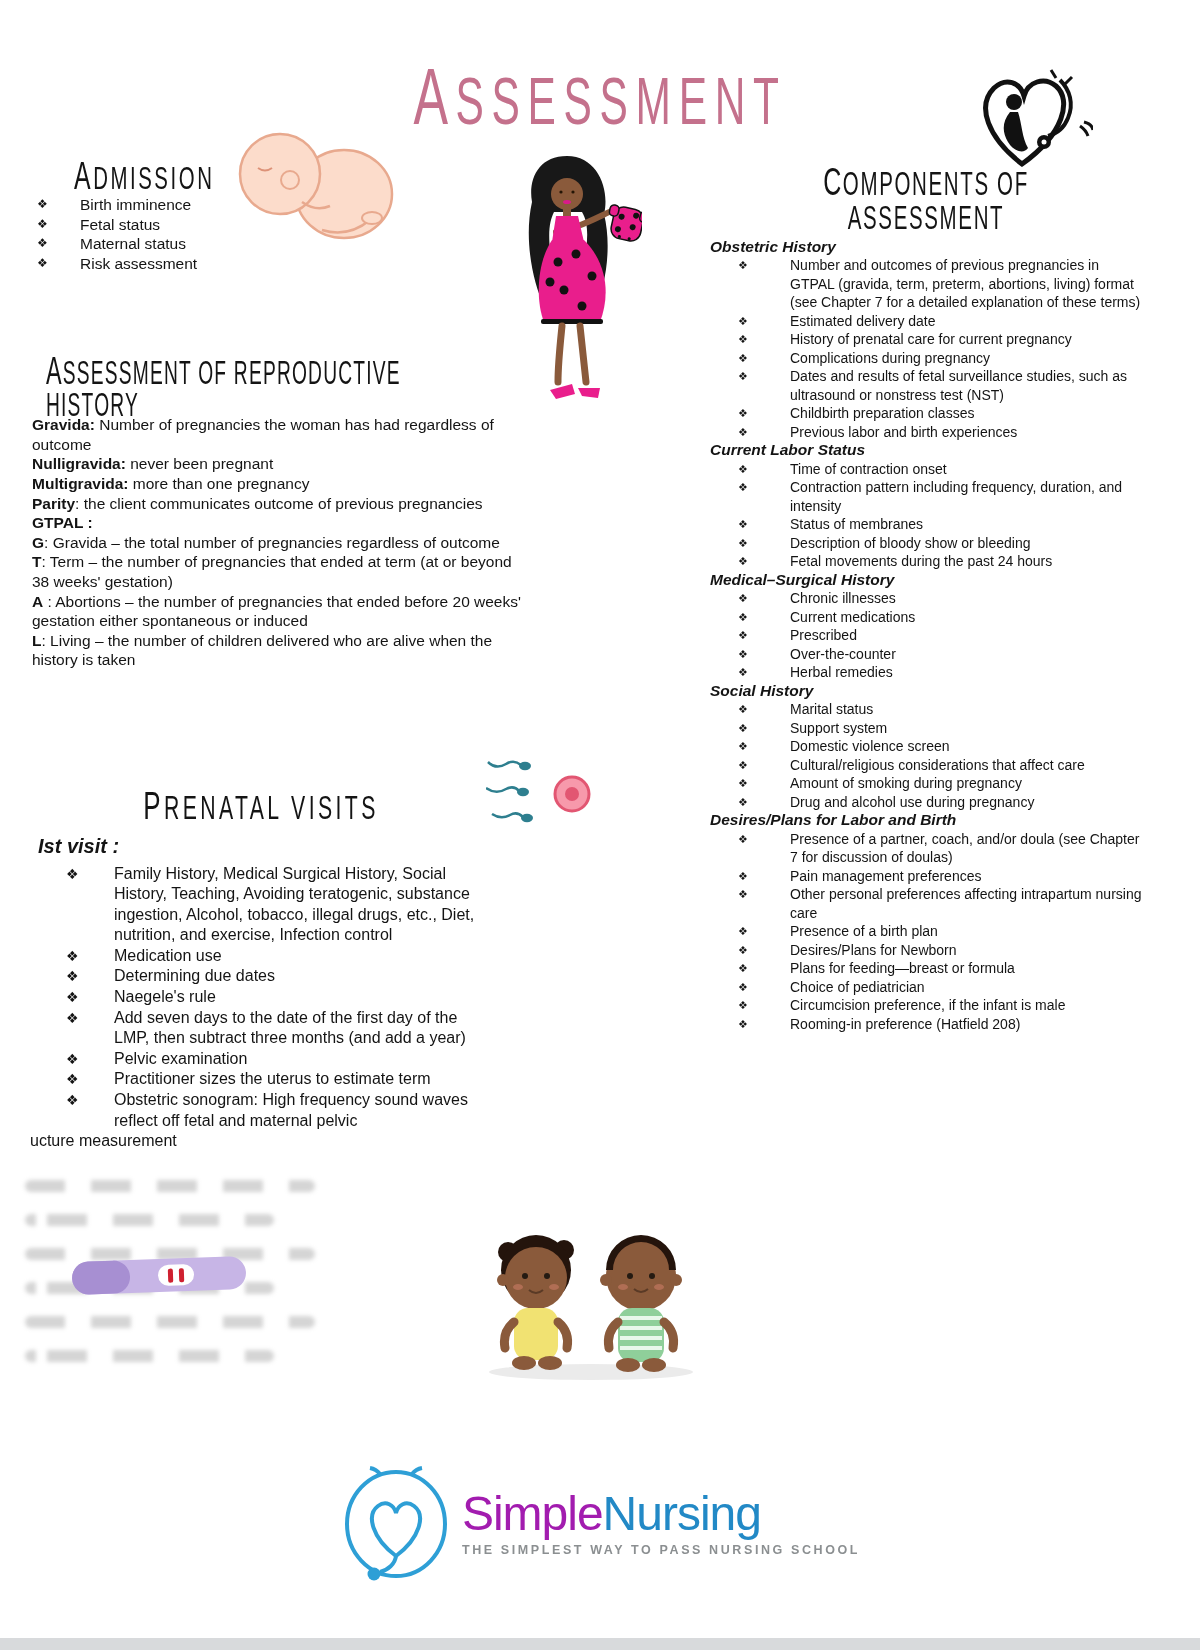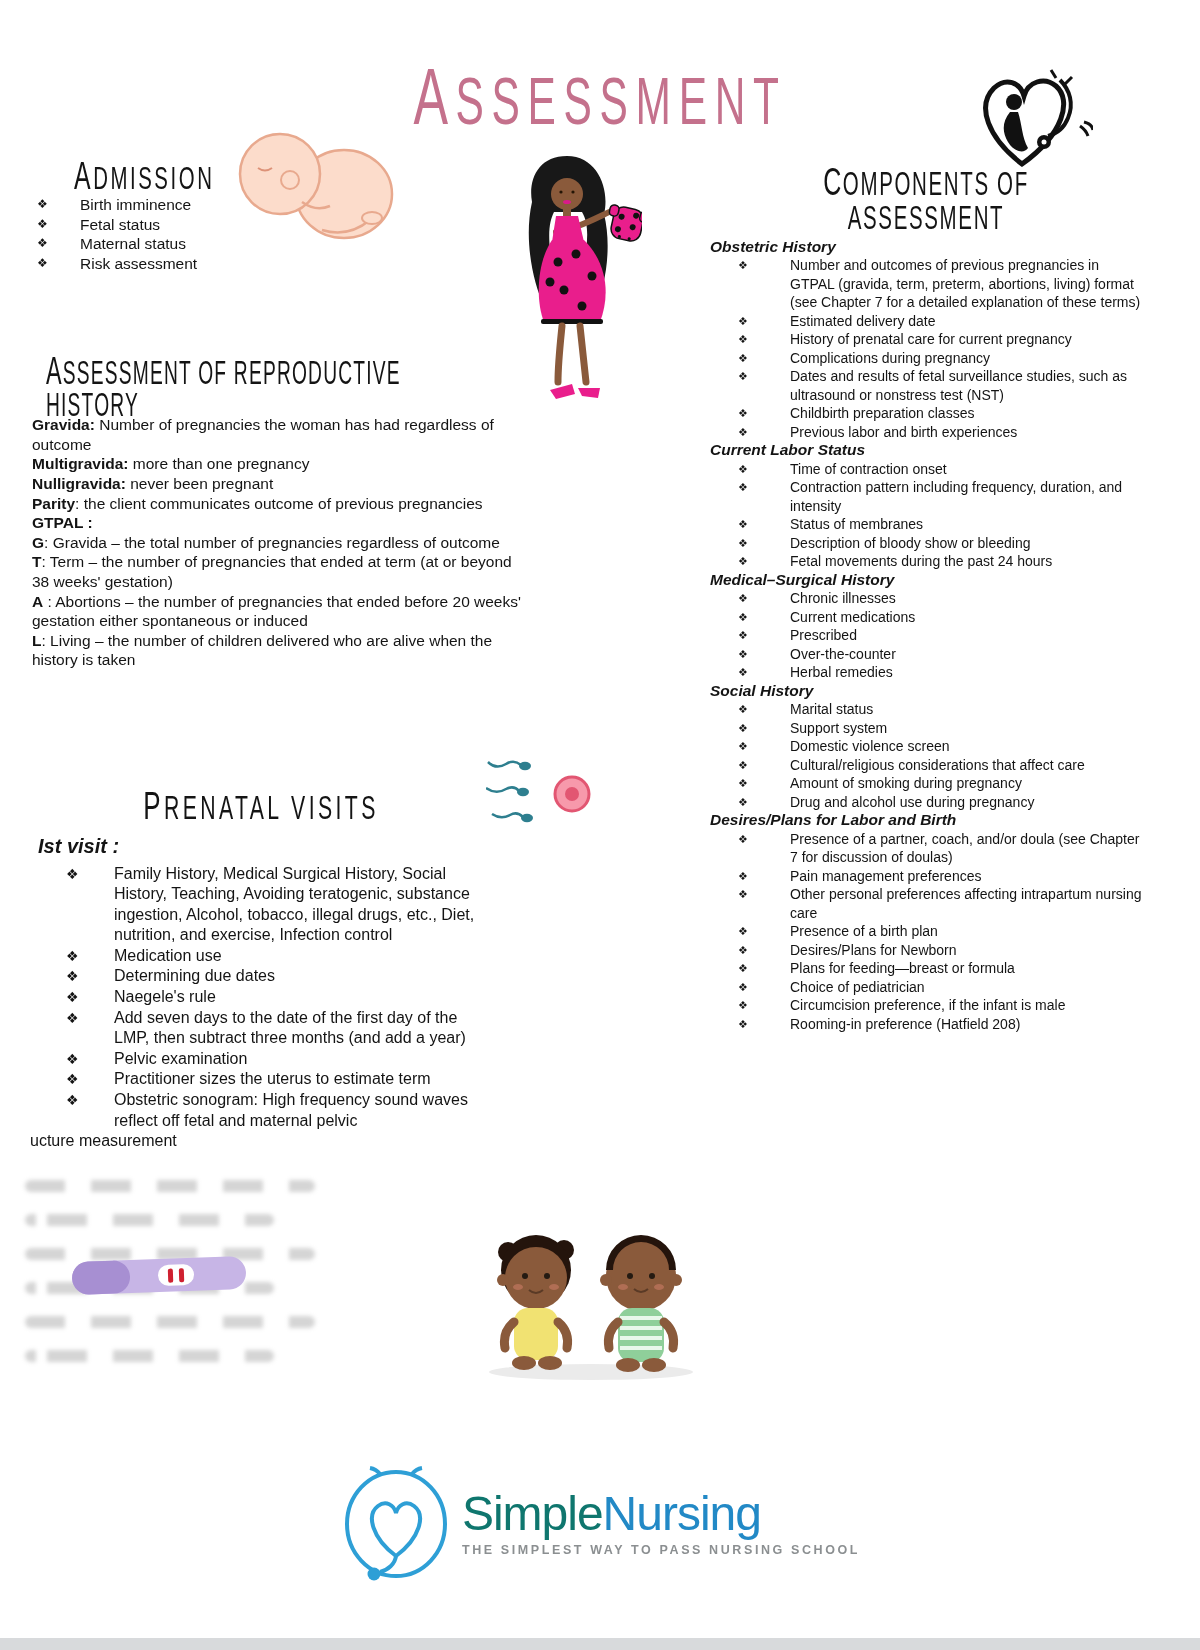--- a/index.html
+++ b/index.html
@@ -61,21 +61,21 @@
   
   #watermark{position:absolute;left:25px;top:1180px;width:290px;height:212px;}
   .wrow{height:12px;border-radius:6px;margin-bottom:22px;filter:blur(2px);
         background:repeating-linear-gradient(90deg,rgba(125,125,125,.32) 0 40px,rgba(0,0,0,0) 40px 66px);}
   .wrow:nth-child(even){background-position:22px 0;width:86%;}
 
   
   #brand{position:absolute;left:0;top:1466px;width:100%;display:flex;justify-content:center;
          align-items:center;gap:10px;}
   .brand-name{font-size:48px;line-height:1;letter-spacing:-1px;}
-  .bn1{color:#0f766e;}
+  .bn1{color:#a21caf;}
   .bn2{color:#2289c6;}
   .brand-tag{font-size:12.5px;font-weight:700;color:#8b8f91;letter-spacing:2.6px;margin-top:5px;}
 
   #bottom-strip{position:absolute;left:0;top:1638px;width:100%;height:12px;background:#d8dadc;}
 </style>
 </head>
 <body>
 
 <div class="page">
 
@@ -157,22 +157,22 @@
       <circle cx="107" cy="81" r="3" fill="#111"></circle>
         <circle cx="122" cy="64" r="3" fill="#111"></circle>
       <circle cx="110" cy="88" r="1.6" fill="#111"></circle>
         <circle cx="120" cy="88" r="1.6" fill="#111"></circle>
     </g>
   </svg>
 
   <section id="repro">
     <h2 class="hand h-repro">Assessment of reproductive history</h2>
     <div class="rl"><b>Gravida:</b><span> Number of pregnancies the woman has had regardless of outcome</span></div>
+    <div class="rl"><b>Nulligravida:</b><span>  never been pregnant</span></div>
     <div class="rl"><b>Multigravida:</b><span> more than one pregnancy</span></div>
-    <div class="rl"><b>Nulligravida:</b><span>  never been pregnant</span></div>
     <div class="rl"><b>Parity</b><span>: the client communicates outcome of previous pregnancies</span></div>
     <div class="rl"><b>GTPAL :</b><span></span></div>
     <div class="rl"><b>G</b><span>: Gravida – the total number of pregnancies regardless of outcome</span></div>
     <div class="rl"><b>T</b><span>: Term – the number of pregnancies that ended at term (at or beyond 38 weeks' gestation)</span></div>
     <div class="rl"><b>A</b><span> : Abortions – the number of pregnancies that ended before 20 weeks' gestation either spontaneous or induced</span></div>
     <div class="rl"><b>L</b><span>: Living – the number of children delivered who are alive when the history is taken</span></div>
   </section>
 
   <section id="components">
     <h2 class="hand h-comp">Components of Assessment</h2>

